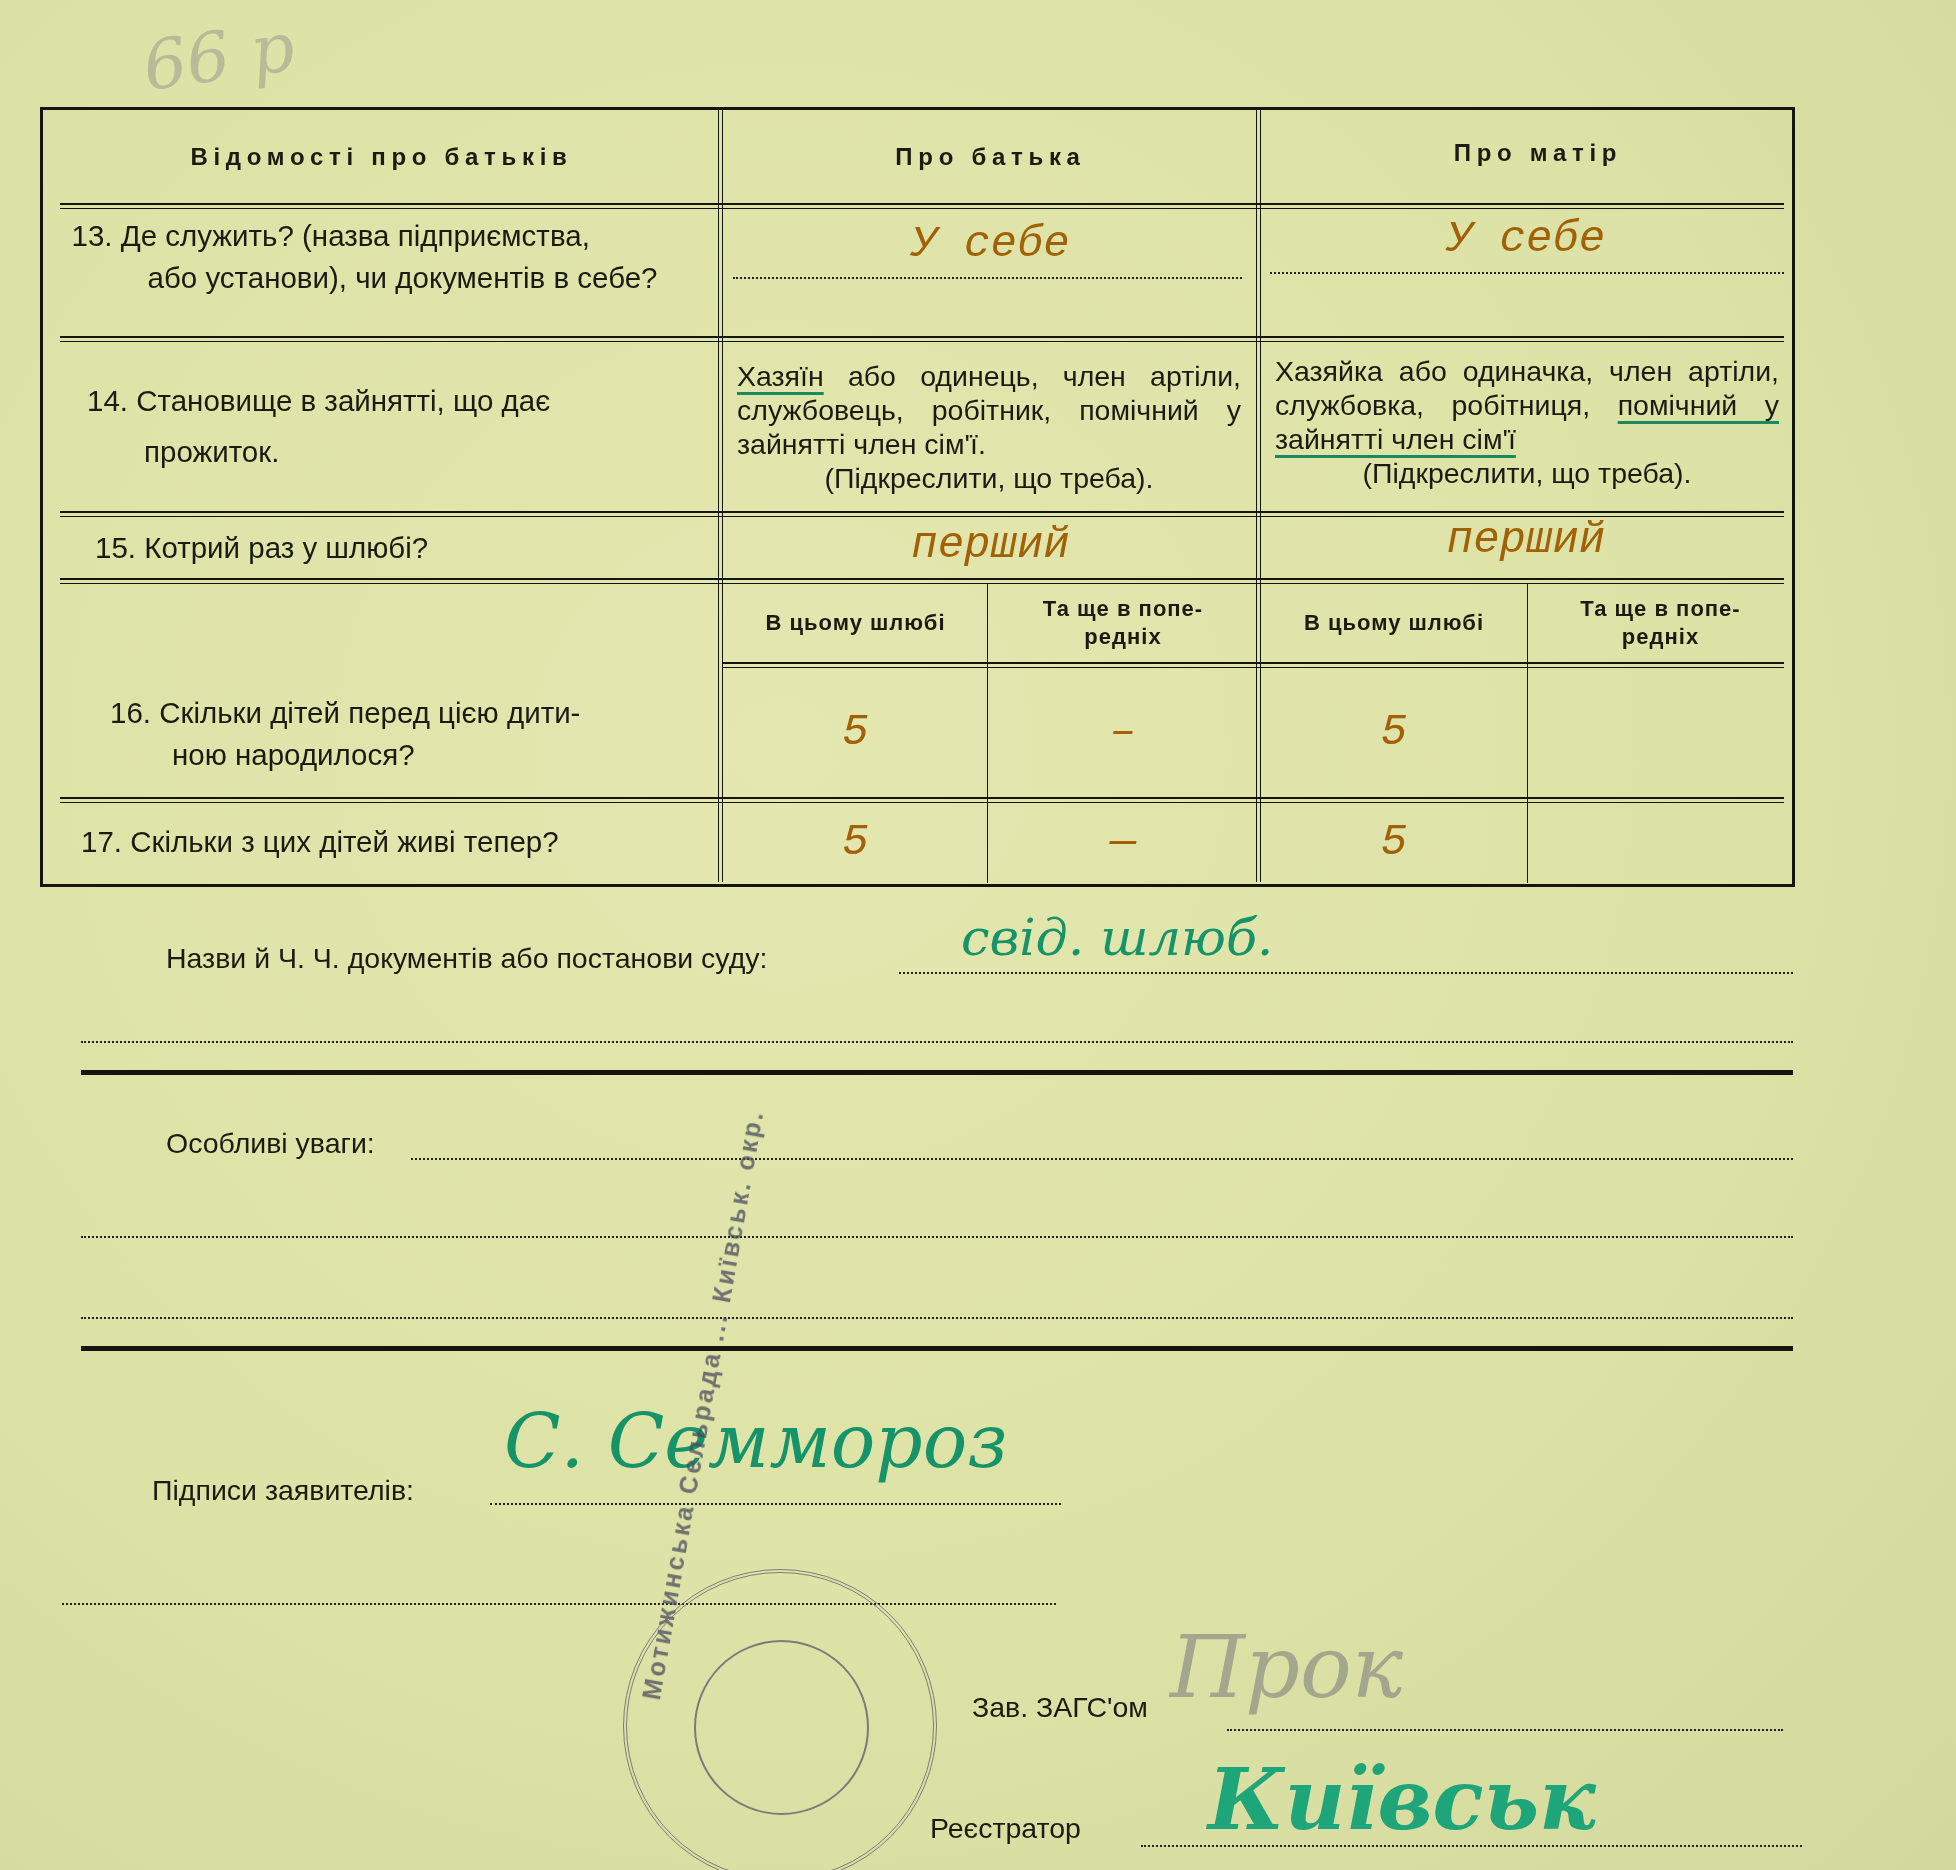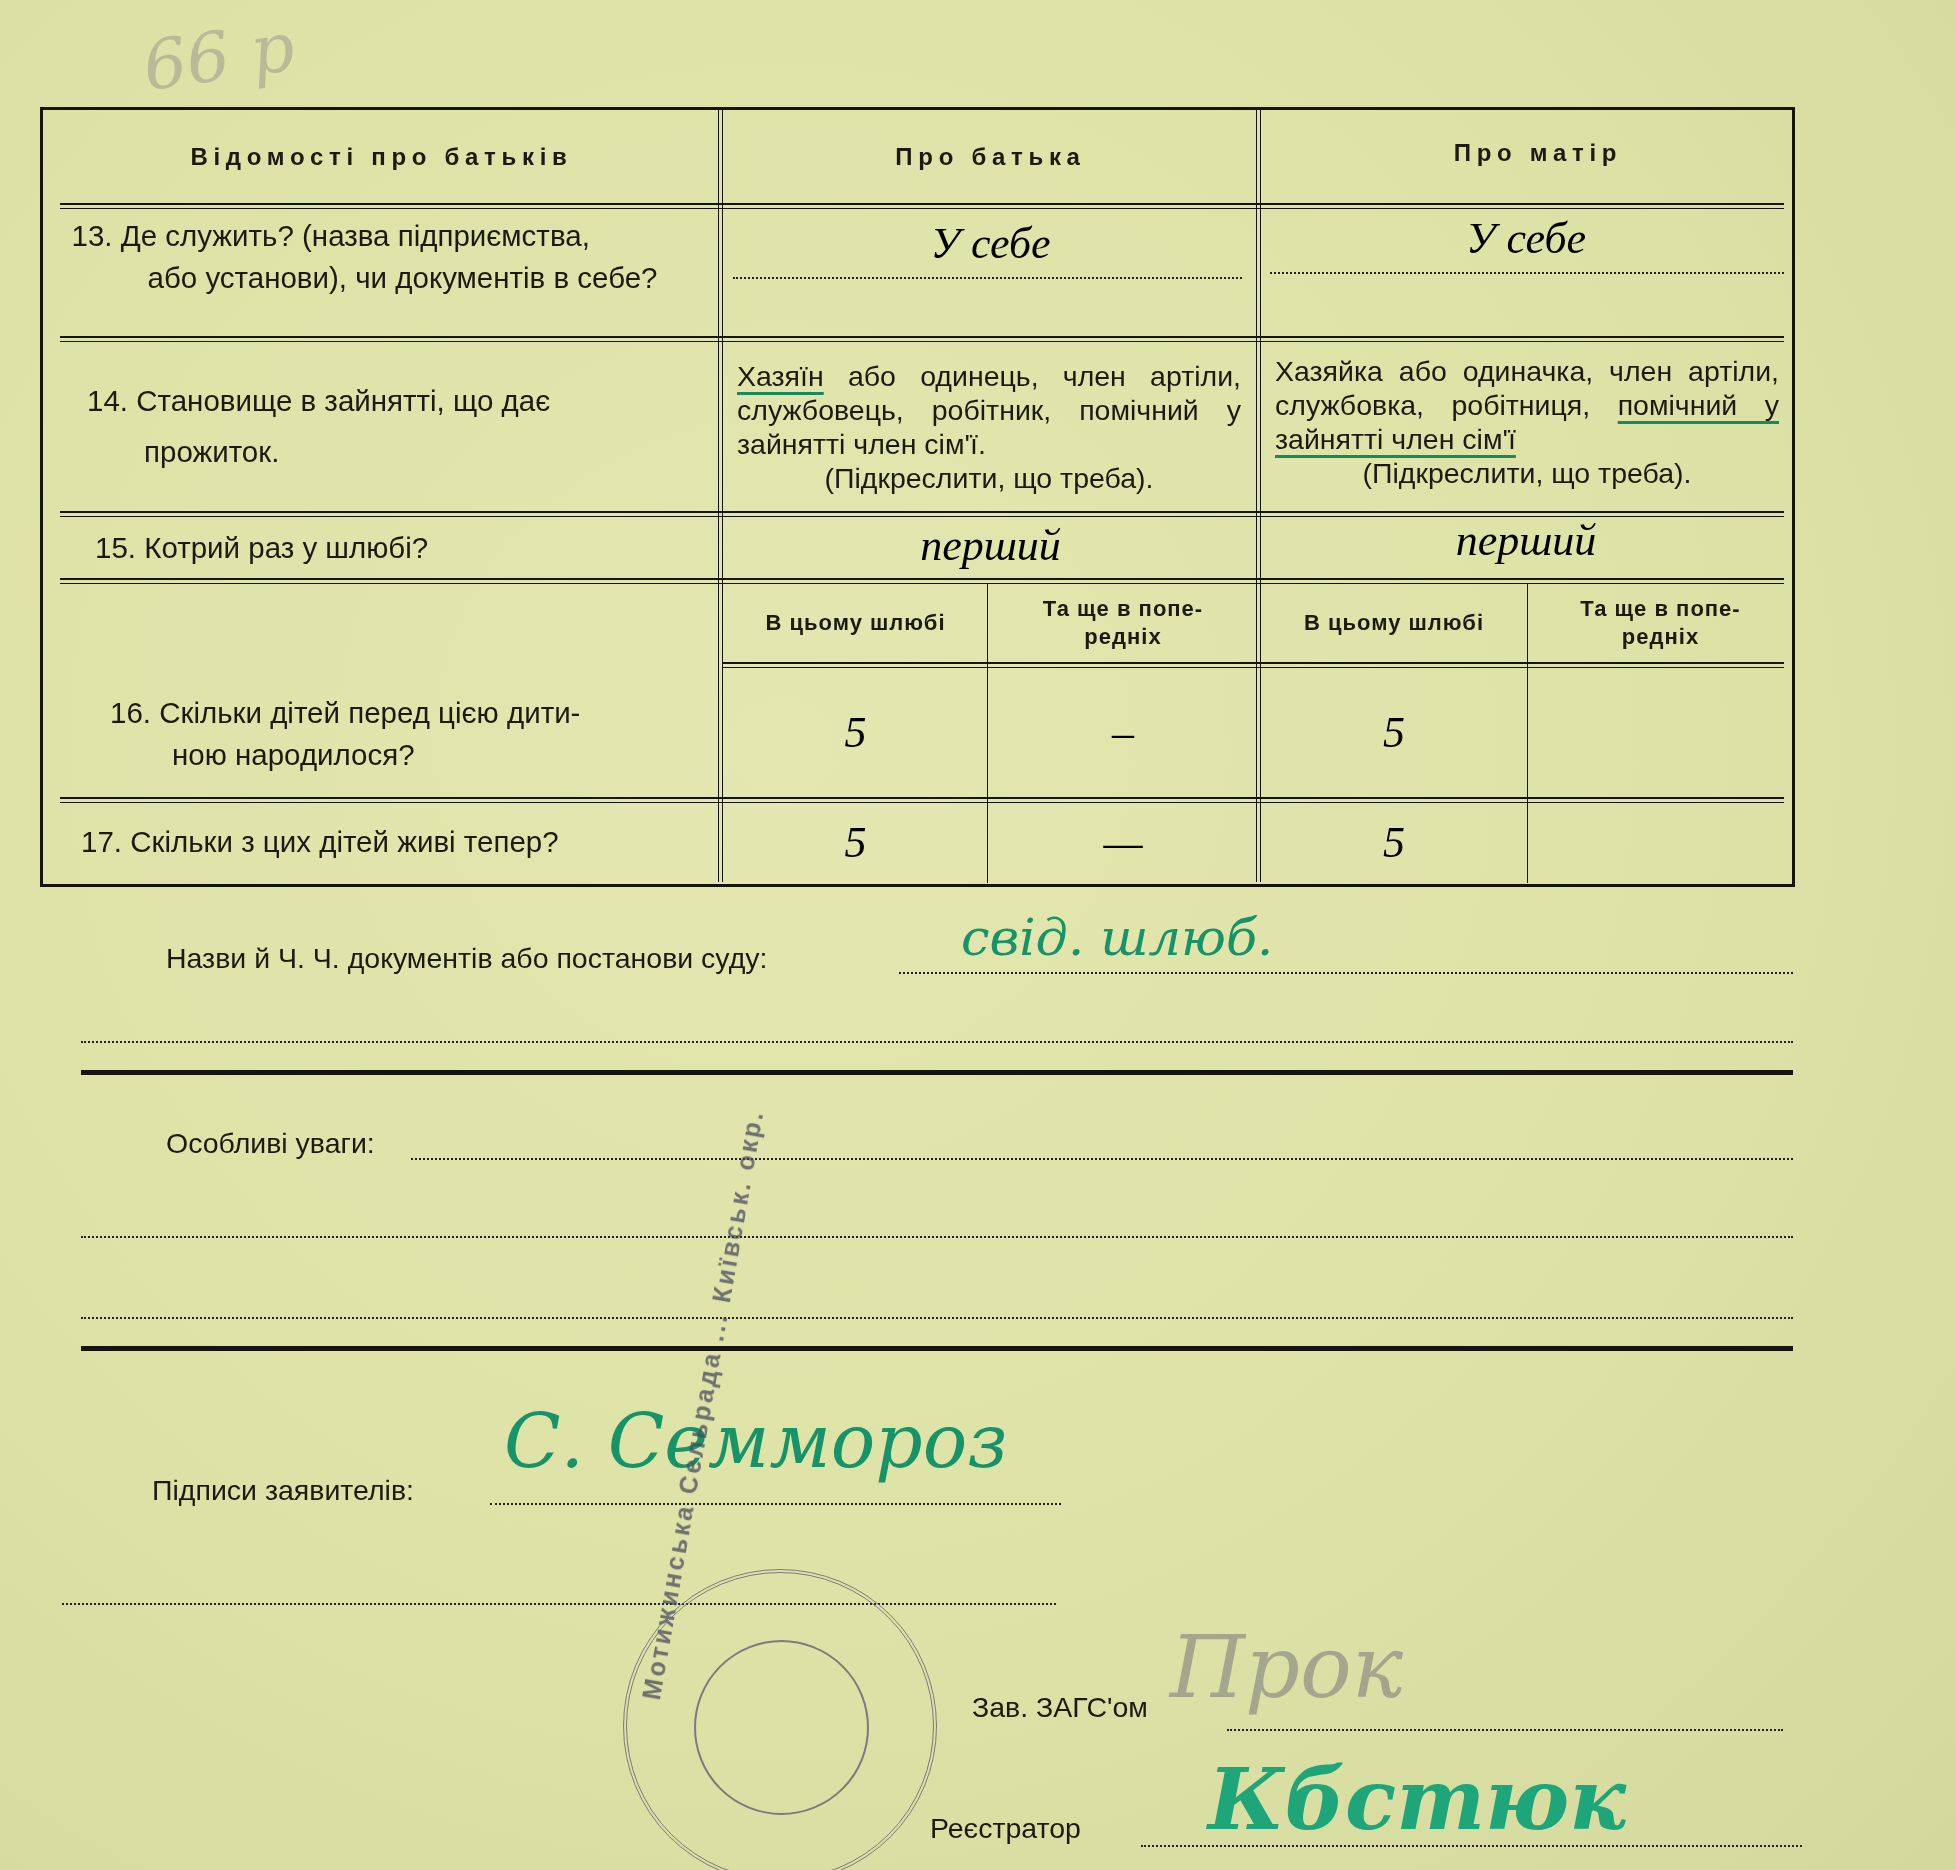--- a/index.html
+++ b/index.html
@@ -15,21 +15,21 @@
     border:3.8px solid #151510; box-sizing:border-box;
   }
   .hline { position:absolute; left:17px; right:7.6px; height:0; border-top:2.9px solid #151510; border-bottom:1.9px solid #151510; padding-top:2.9px; }
   .vline { position:absolute; width:0; border-left:1.9px solid #151510; border-right:1.9px solid #151510; padding-left:2.9px; }
   .thin-v { position:absolute; width:0; border-left:1.9px solid #151510; }
   .cell { position:absolute; box-sizing:border-box; display:flex; align-items:center; }
   .hdr { font-size:24px; letter-spacing:5.7px; justify-content:center; font-weight:600; }
   .q { font-size:29.5px; line-height:42px; }
   .opt { font-size:28.5px; line-height:34px; text-align:justify; justify-content:center; }
   .sub { font-size:22px; line-height:27.6px; justify-content:center; text-align:center; font-weight:600; letter-spacing:1px; }
-  .hand { font-family:Liberation Serif, serif; font-style:italic; color:#000000; font-size:44px; justify-content:center; }
+  .hand { font-family:Liberation Mono, monospace; font-style:italic; color:#a16207; font-size:44px; justify-content:center; }
   .dots { position:absolute; border-bottom:2.9px dotted #222; height:0; }
   .under { text-decoration: underline; text-decoration-color:#1a8a5e; text-decoration-thickness:2.9px; text-underline-offset:5.7px; }
   .label { position:absolute; font-size:28.5px; }
   .thick { position:absolute; height:4.8px; background:#151510; }
   .stamp { position:absolute; left:623px; top:1569px; width:314px; height:314px; border-radius:50%;
     border:4.8px double #5a5a6e; box-sizing:border-box; opacity:0.75; }
   .stamp .inner { position:absolute; left:67px; top:67px; width:171px; height:171px; border-radius:50%; border:2.9px solid #5a5a6e; }
   .stamp .txt { position:absolute; left:9.5px; top:124px; font-size:25px; font-weight:700; color:#4a4a5e; transform:rotate(-80deg); transform-origin:left top; white-space:nowrap; letter-spacing:2.9px; }
   .sig { position:absolute; font-family:"DejaVu Serif", serif; font-style:italic; color:#17936a; }
 </style>
@@ -128,15 +128,15 @@
 <div class="stamp">
   <div class="inner"></div>
   <div class="txt">Мотижинська Сельрада ... Київськ. окр.</div>
 </div>
 
 <div class="label" style="left:972px; top:1691px;">Зав. ЗАГС'ом</div>
 <div class="sig" style="left:1170px; top:1617px; font-size:86px; color:#8d8f85; opacity:0.7;">Прок</div>
 <div class="dots" style="left:1227px; top:1729px; width:556px;"></div>
 
 <div class="label" style="left:930px; top:1812px;">Реєстратор</div>
-<div class="sig" style="left:1208px; top:1750px; font-size:84px; font-weight:700; color:#1fa57a;">Кбстюк</div>
+<div class="sig" style="left:1208px; top:1750px; font-size:84px; font-weight:700; color:#1fa57a;">Київськ</div>
 <div class="dots" style="left:1141px; top:1845px; width:661px;"></div>
 
 
 </body></html>

